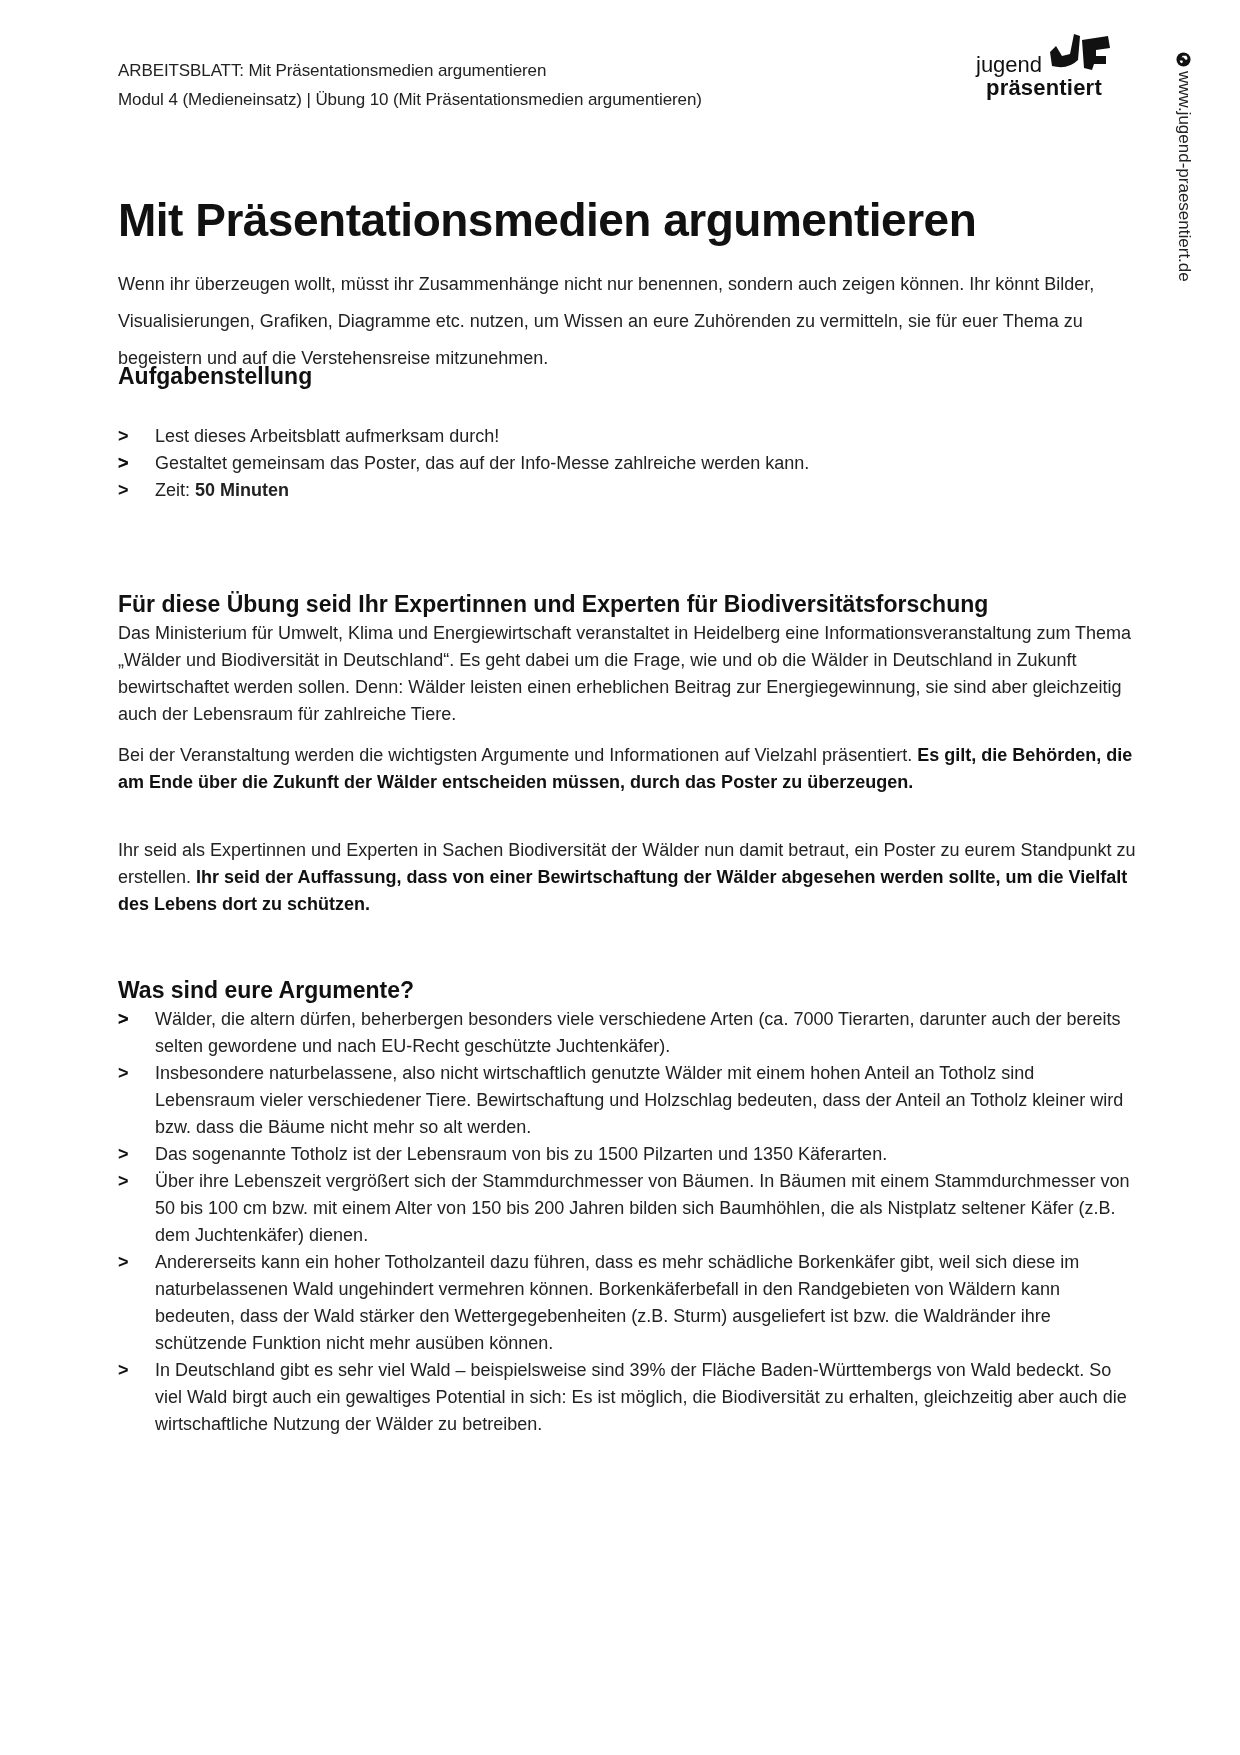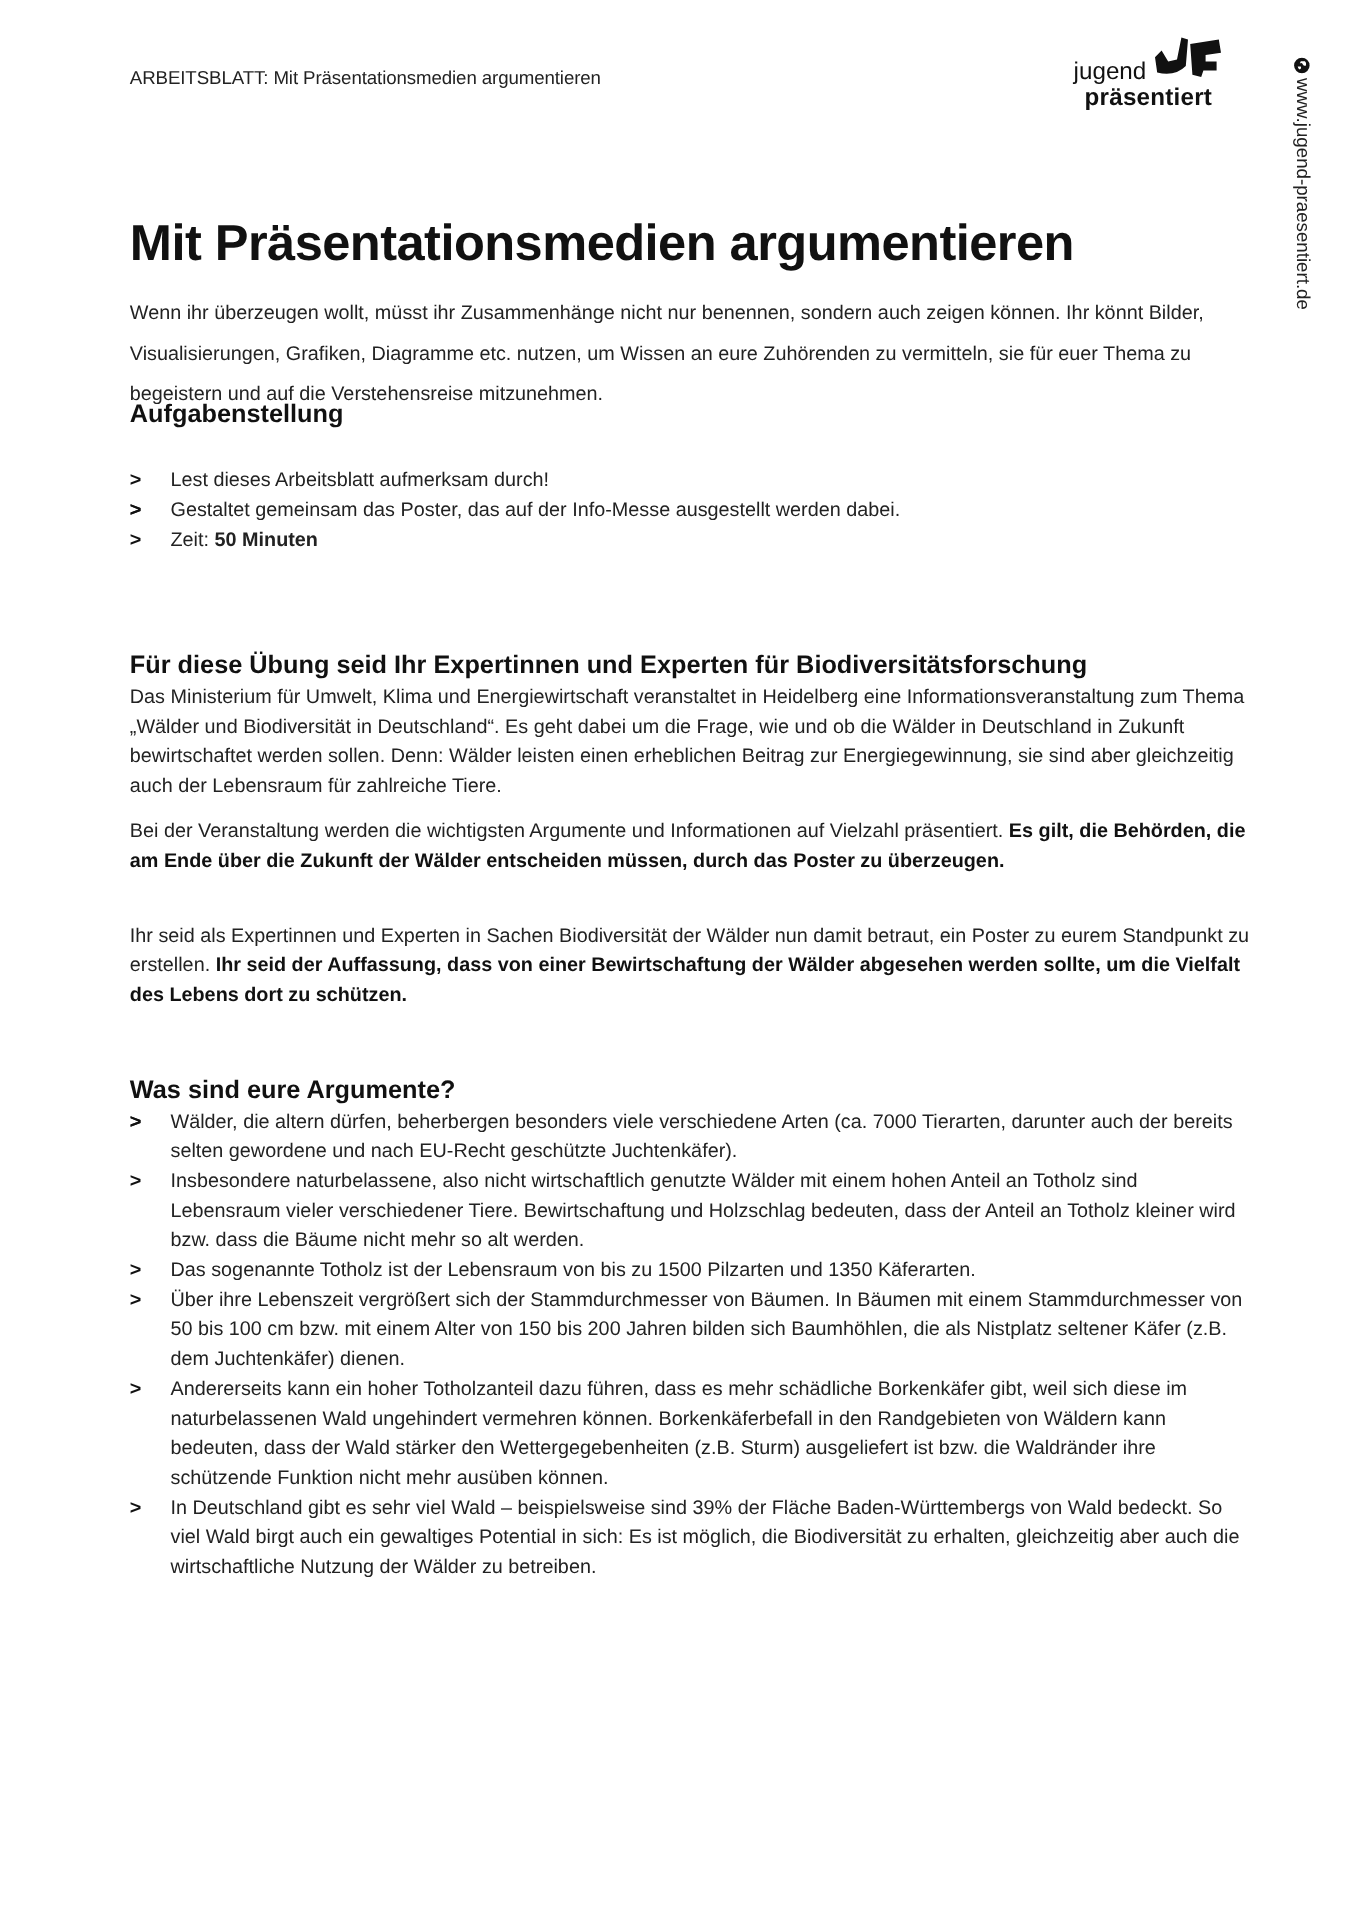--- a/index.html
+++ b/index.html
@@ -23,20 +23,21 @@
   .bullet { position: absolute; left: 0; top: 0; font-weight: bold; color: #111; }
   .para { position: absolute; left: 118px; width: 1020px; font-size: 18px; line-height: 27px; color: #222; margin: 0; }
   .para b { color: #111; }
   .args { position: absolute; left: 118px; top: 1006px; width: 1020px; margin: 0; padding: 0; list-style: none; font-size: 18px; line-height: 27px; color: #222; }
 </style>
 </head>
 <body>
 
 <div class="header-meta">
   <div>ARBEITSBLATT: Mit Präsentationsmedien argumentieren</div>
+  <div>Modul 4 (Medieneinsatz) | Übung 10 (Mit Präsentationsmedien argumentieren)</div>
 </div>
 
 <div class="logo">
   <span class="word1">jugend</span>
   <span class="word2">präsentiert</span>
   <svg width="64" height="44" viewBox="0 0 64 44">
     <path d="M2 22 L8 16 L14 26 L22 24 L26 4 L32 6 L30 30 Q20 40 4 36 Z" fill="#111"></path>
     <path d="M34 10 L60 6 L62 18 L48 20 L48 26 L58 26 L58 34 L46 34 L44 40 L36 38 Z" fill="#111"></path>
   </svg>
 </div>
@@ -53,21 +54,21 @@
 
 <h1 class="title">Mit Präsentationsmedien argumentieren</h1>
 
 <p class="intro">Wenn ihr überzeugen wollt, müsst ihr Zusammenhänge nicht nur benennen, sondern auch zeigen können. Ihr könnt Bilder, Visualisierungen, Grafiken, Diagramme etc. nutzen, um Wissen an eure Zuhörenden zu vermitteln, sie für euer Thema zu begeistern und auf die Verstehensreise mitzunehmen.</p>
 
 <h2 style="top:363px;">Aufgabenstellung</h2>
 
 <ul class="tasks">
   <li><span class="bullet">&gt;</span><span>Lest dieses Arbeitsblatt aufmerksam durch!</span></li>
   <li><span class="bullet">&gt;</span></li>
-  <li><span class="bullet">&gt;</span><span>Gestaltet gemeinsam das Poster, das auf der Info-Messe ausgestellt werden dabei.</span></li>
+  <li><span class="bullet">&gt;</span><span>Gestaltet gemeinsam das Poster, das auf der Info-Messe zahlreiche werden kann.</span></li>
   <li><span class="bullet">&gt;</span><span>Zeit: </span><b>50 Minuten</b></li>
 </ul>
 
 <h2 style="top:591px;">Für diese Übung seid Ihr Expertinnen und Experten für Biodiversitätsforschung</h2>
 <p class="para" style="top:620px;">Das Ministerium für Umwelt, Klima und Energiewirtschaft veranstaltet in Heidelberg eine Informationsveranstaltung zum Thema „Wälder und Biodiversität in Deutschland“. Es geht dabei um die Frage, wie und ob die Wälder in Deutschland in Zukunft bewirtschaftet werden sollen. Denn: Wälder leisten einen erheblichen Beitrag zur Energiegewinnung, sie sind aber gleichzeitig auch der Lebensraum für zahlreiche Tiere.</p>
 <p class="para" style="top:742px;"><span>Bei der Veranstaltung werden die wichtigsten Argumente und Informationen auf Vielzahl präsentiert. </span><b>Es gilt, die Behörden, die am Ende über die Zukunft der Wälder entscheiden müssen, durch das Poster zu überzeugen.</b></p>
 <p class="para" style="top:837px;"><span>Ihr seid als Expertinnen und Experten in Sachen Biodiversität der Wälder nun damit betraut, ein Poster zu eurem Standpunkt zu erstellen. </span><b>Ihr seid der Auffassung, dass von einer Bewirtschaftung der Wälder abgesehen werden sollte, um die Vielfalt des Lebens dort zu schützen.</b></p>
 
 <h2 style="top:977px;">Was sind eure Argumente?</h2>
 

